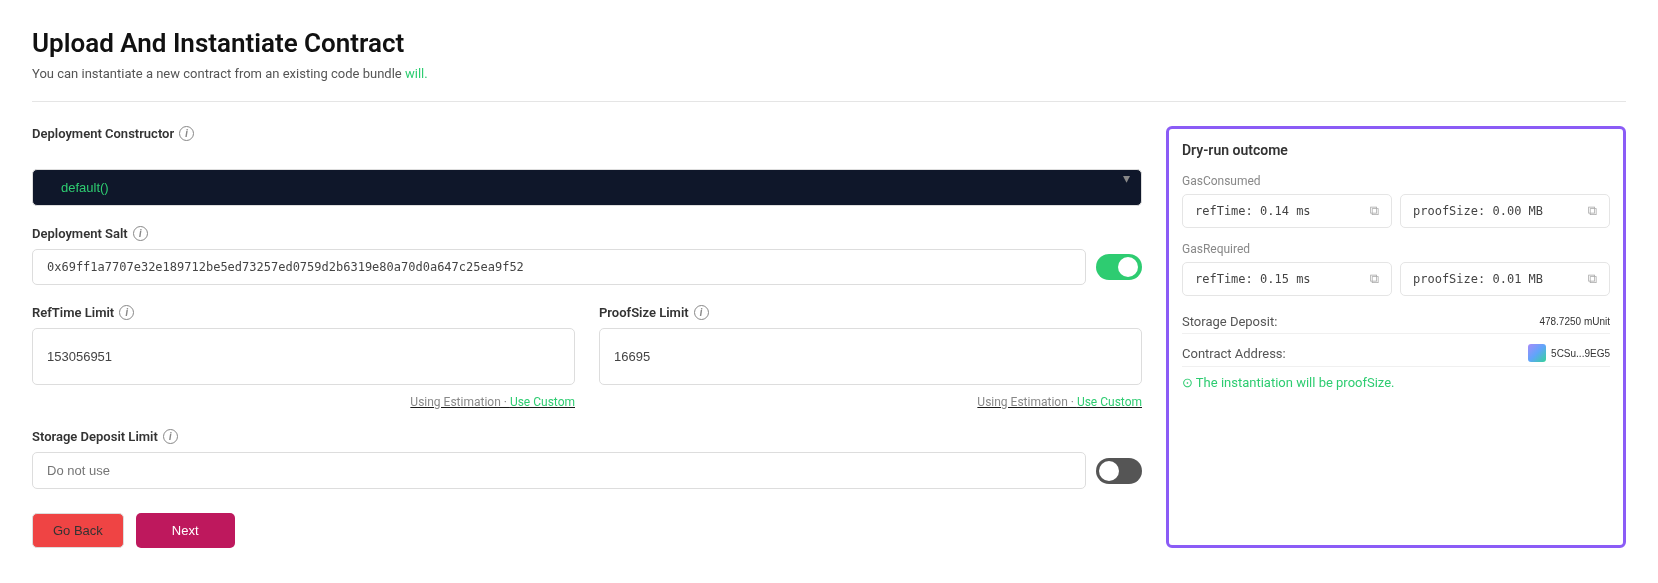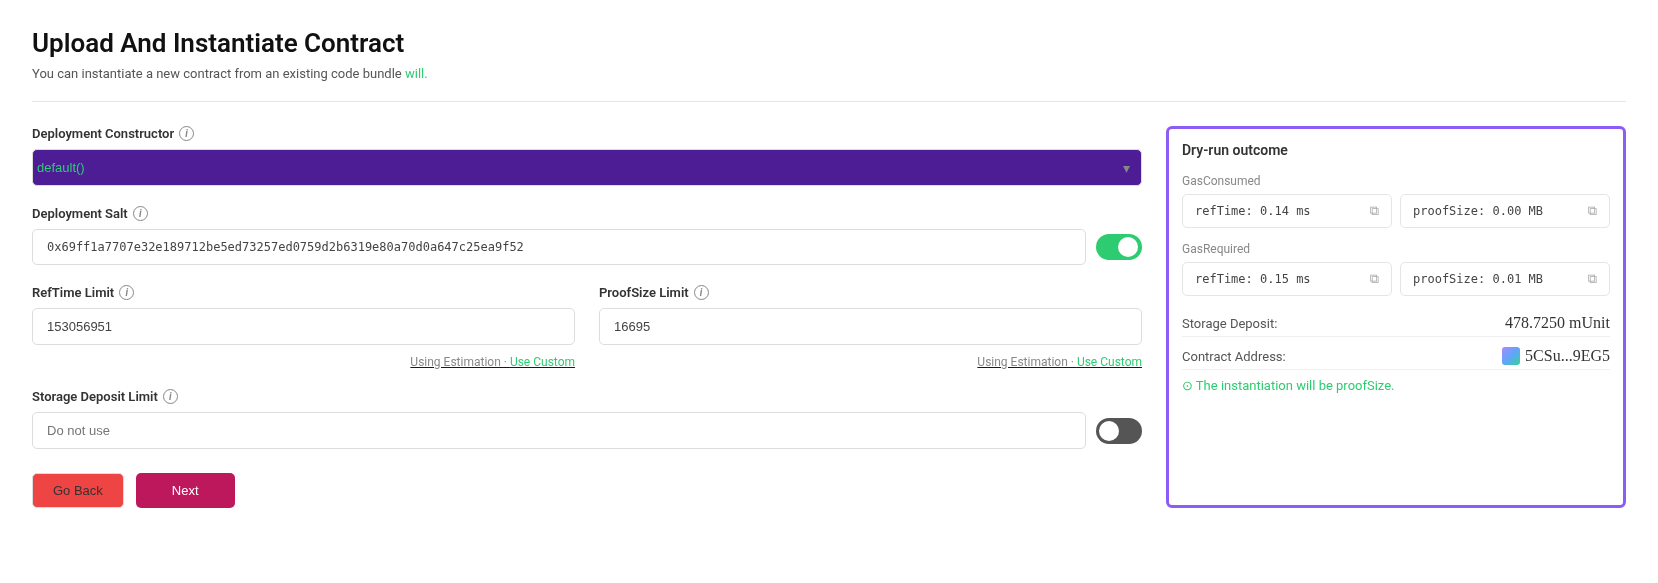--- a/index.html
+++ b/index.html
@@ -70,27 +70,28 @@
       cursor: default;
     }
     .select-wrapper {
       position: relative;
       margin-bottom: 20px;
     }
     .select-box {
       width: 100%;
       border: 1px solid #ddd;
       border-radius: 5px;
-      padding: 10px 36px 10px 4px;
+      padding: 10px 36px 10px 28px;
       font-size: 13px;
       color: #2ecc71;
-      background: #4c1d95;
+      background: #0f172a;
       appearance: none;
       cursor: pointer;
       outline: none;
+      margin-top: 20px;
     }
     .select-chevron {
       position: absolute;
       right: 12px;
       top: 50%;
       transform: translateY(-50%);
       color: #888;
       pointer-events: none;
     }
     .salt-row {
@@ -148,21 +149,21 @@
       gap: 24px;
       margin-bottom: 4px;
     }
     .limit-group {
       flex: 1;
     }
     .limit-input {
       width: 100%;
       border: 1px solid #ddd;
       border-radius: 5px;
-      padding: 10px 14px;
+      padding: 20px 14px;
       font-size: 13px;
       color: #444;
       outline: none;
       margin-bottom: 6px;
     }
     .limits-estimation {
       display: flex;
       gap: 24px;
       margin-bottom: 20px;
       text-decoration: underline;
@@ -258,23 +259,23 @@
       display: flex;
       justify-content: space-between;
       align-items: center;
       font-size: 13px;
       color: #555;
       padding: 4px 0;
       border-bottom: 1px solid #f0f0f0;
       margin-bottom: 6px;
     }
     .info-row-value {
-      font-size: 16px;
+      font-size: 10px;
       color: #333;
-      font-family: Liberation Serif, serif;
+      font-family: Liberation Sans, sans-serif;
       display: flex;
       align-items: center;
       gap: 5px;
     }
     .success-text {
       color: #2ecc71;
       font-size: 13px;
       display: flex;
       align-items: center;
       gap: 5px;

